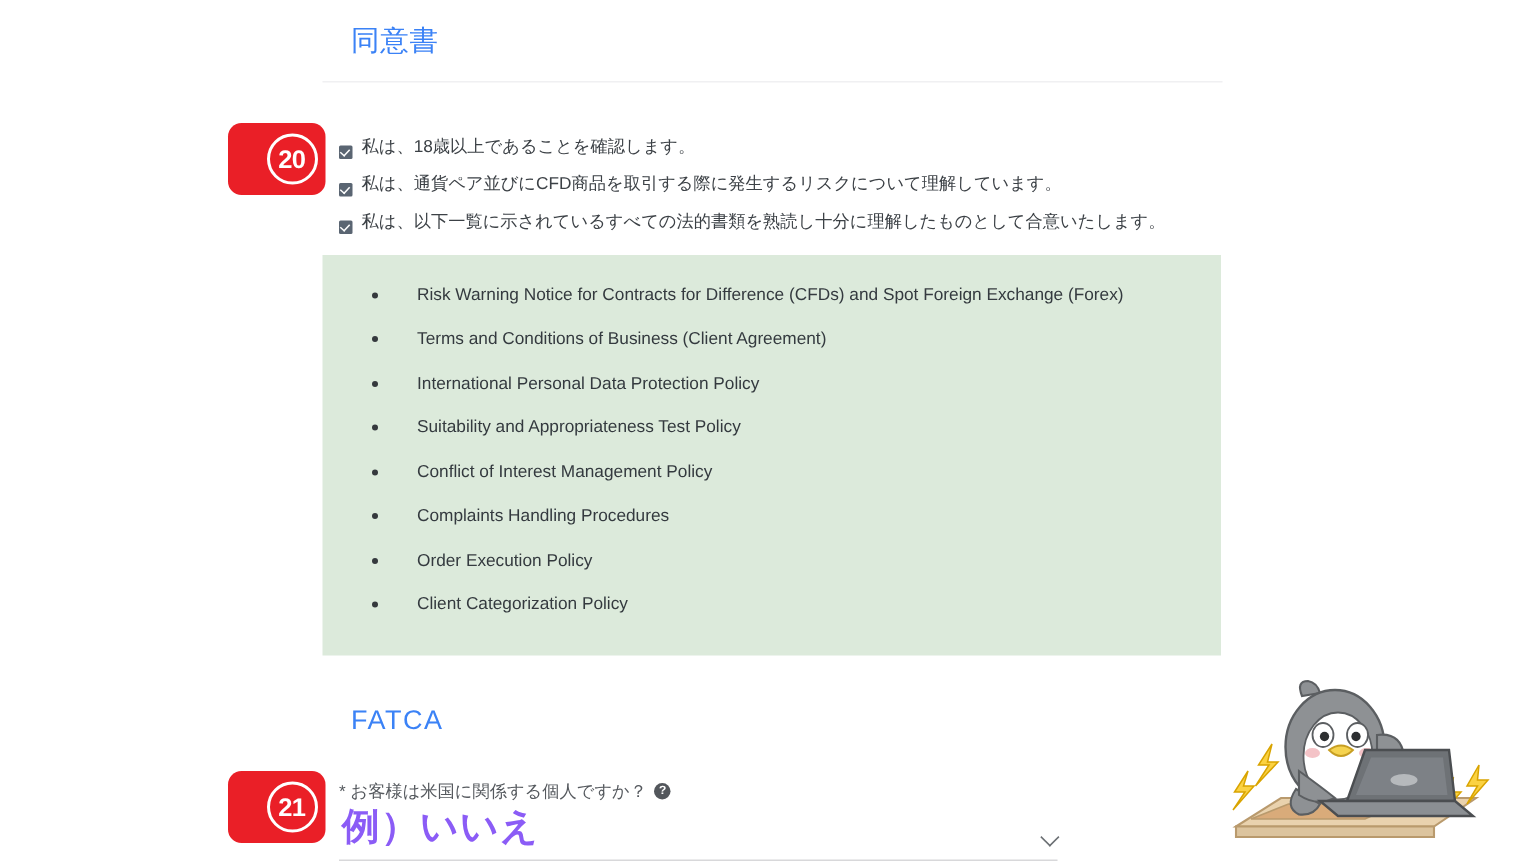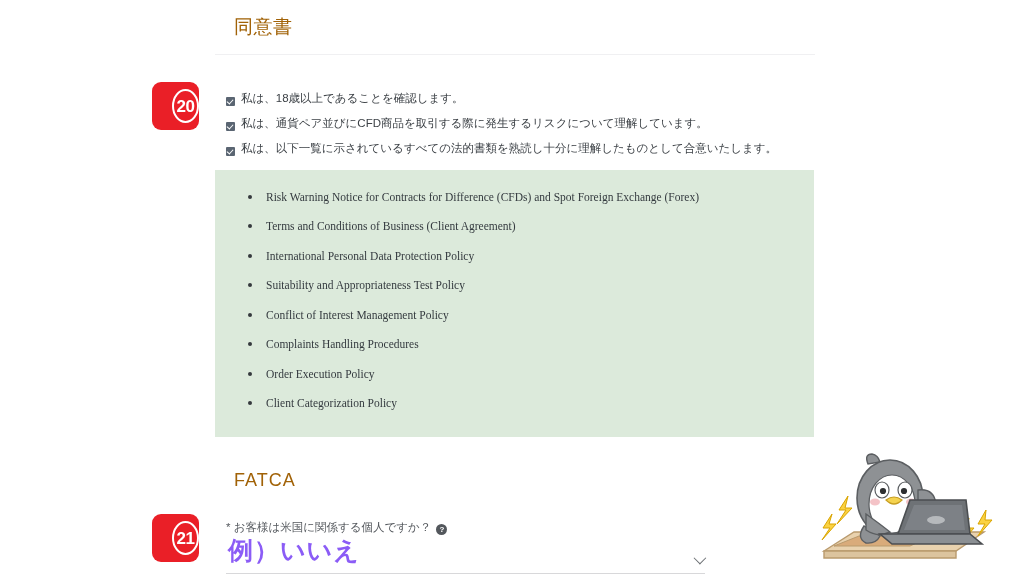--- a/index.html
+++ b/index.html
@@ -15,42 +15,42 @@
   .page {
     position: relative;
     width: 1024px;
     height: 576px;
     background: #ffffff;
   }
 
   
   .section-heading {
     position: absolute;
-    color: #a16207;
+    color: #3b82f6;
     font-size: 19px;
     font-weight: 400;
     letter-spacing: 0.5px;
     white-space: nowrap;
   }
   #heading-agreement { left: 234px; top: 14px; }
   #heading-fatca     { left: 234px; top: 470px; font-size: 18px; letter-spacing: 1px; }
 
   .divider {
     position: absolute;
     left: 215px;
     top: 54px;
     width: 600px;
     height: 1px;
     background: #f0f0f2;
   }
 
   
   .step-badge {
     position: absolute;
-    width: 47px;
+    width: 65px;
     height: 48px;
     border-radius: 9px;
     background: #ea1f27;
     display: flex;
     align-items: center;
     justify-content: center;
     padding-left: 20px;
   }
   .step-badge .ring {
     width: 34px;
@@ -122,22 +122,21 @@
   }
   .docs-list {
     position: absolute;
     left: 33px;
     top: 12px;
   }
   .doc-item {
     display: flex;
     align-items: center;
     height: 29.5px;
-    gap: 14px;
-    font-family: Liberation Serif, serif;
+    gap: 26px;
   }
   .doc-bullet {
     width: 4px;
     height: 4px;
     border-radius: 50%;
     background: #35393d;
     flex: 0 0 auto;
   }
   .doc-label {
     font-size: 11.5px;
@@ -147,21 +146,21 @@
 
   
   .field-block {
     position: absolute;
     left: 226px;
     top: 519px;
     width: 480px;
   }
   .field-label-row {
     display: flex;
-    align-items: flex-end;
+    align-items: center;
     gap: 5px;
     height: 16px;
   }
   .field-label {
     font-size: 11.5px;
     color: #55595e;
     white-space: nowrap;
   }
   .help-icon {
     width: 11px;

